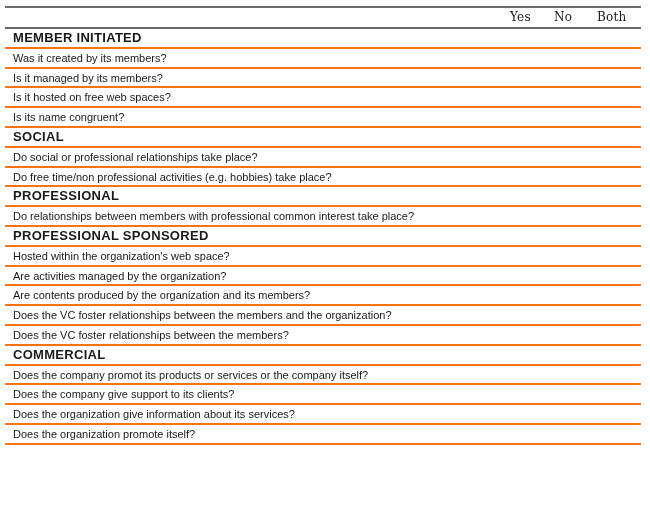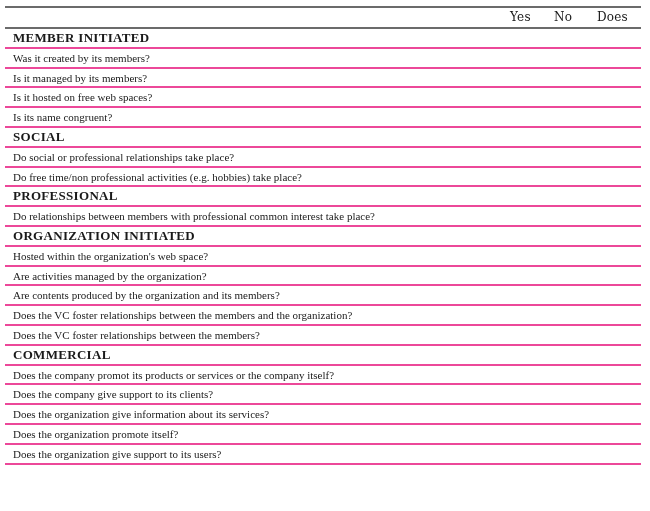--- a/index.html
+++ b/index.html
@@ -2,56 +2,55 @@
 <html><head>
 <meta charset="utf-8">
 <style>
   html, body { margin:0; padding:0; background:#ffffff; }
   body { width:650px; height:511px; position:relative; overflow:hidden;
          font-family:"DejaVu Serif", "Liberation Serif", serif; color:#1a1a1a; }
   .table { position:absolute; left:5px; top:6px; width:636px;
            border-top:2px solid #6b6b6b; }
   .hdr { height:19px; position:relative; border-bottom:2px solid #6b6b6b; }
   .hdr span { position:absolute; top:2px; font-size:12px; font-weight:normal; letter-spacing:0.2px; }
-  .row { height:17.8px; border-bottom:2px solid #ec4899; position:relative;
+  .row { height:17.8px; border-bottom:2px solid #f97316; position:relative;
          font-size:12.3px; line-height:18px; padding-left:8px; white-space:nowrap;
-         font-family:Liberation Serif, serif; }
+         font-family:Liberation Sans, sans-serif; }
   .row.section { font-weight:bold; font-size:13px; letter-spacing:0.3px; }
   .row.question { font-size:11px; }
 </style>
 </head>
 <body>
 
 <div class="table">
   <div class="hdr">
     <span style="left:505px">Yes</span>
     <span style="left:549px">No</span>
-    <span style="left:592px">Does</span>
+    <span style="left:592px">Both</span>
   </div>
 
   <div class="row section">MEMBER INITIATED</div>
   <div class="row question">Was it created by its members?</div>
   <div class="row question">Is it managed by its members?</div>
   <div class="row question">Is it hosted on free web spaces?</div>
   <div class="row question">Is its name congruent?</div>
 
   <div class="row section">SOCIAL</div>
   <div class="row question">Do social or professional relationships take place?</div>
   <div class="row question">Do free time/non professional activities (e.g. hobbies) take place?</div>
 
   <div class="row section">PROFESSIONAL</div>
   <div class="row question">Do relationships between members with professional common interest take place?</div>
 
-  <div class="row section">ORGANIZATION INITIATED</div>
+  <div class="row section">PROFESSIONAL SPONSORED</div>
   <div class="row question">Hosted within the organization's web space?</div>
   <div class="row question">Are activities managed by the organization?</div>
   <div class="row question">Are contents produced by the organization and its members?</div>
   <div class="row question">Does the VC foster relationships between the members and the organization?</div>
   <div class="row question">Does the VC foster relationships between the members?</div>
 
   <div class="row section">COMMERCIAL</div>
   <div class="row question">Does the company promot its products or services or the company itself?</div>
   <div class="row question">Does the company give support to its clients?</div>
 
   <div class="row question">Does the organization give information about its services?</div>
   <div class="row question">Does the organization promote itself?</div>
-  <div class="row question">Does the organization give support to its users?</div>
 </div>
 
 </body></html>

